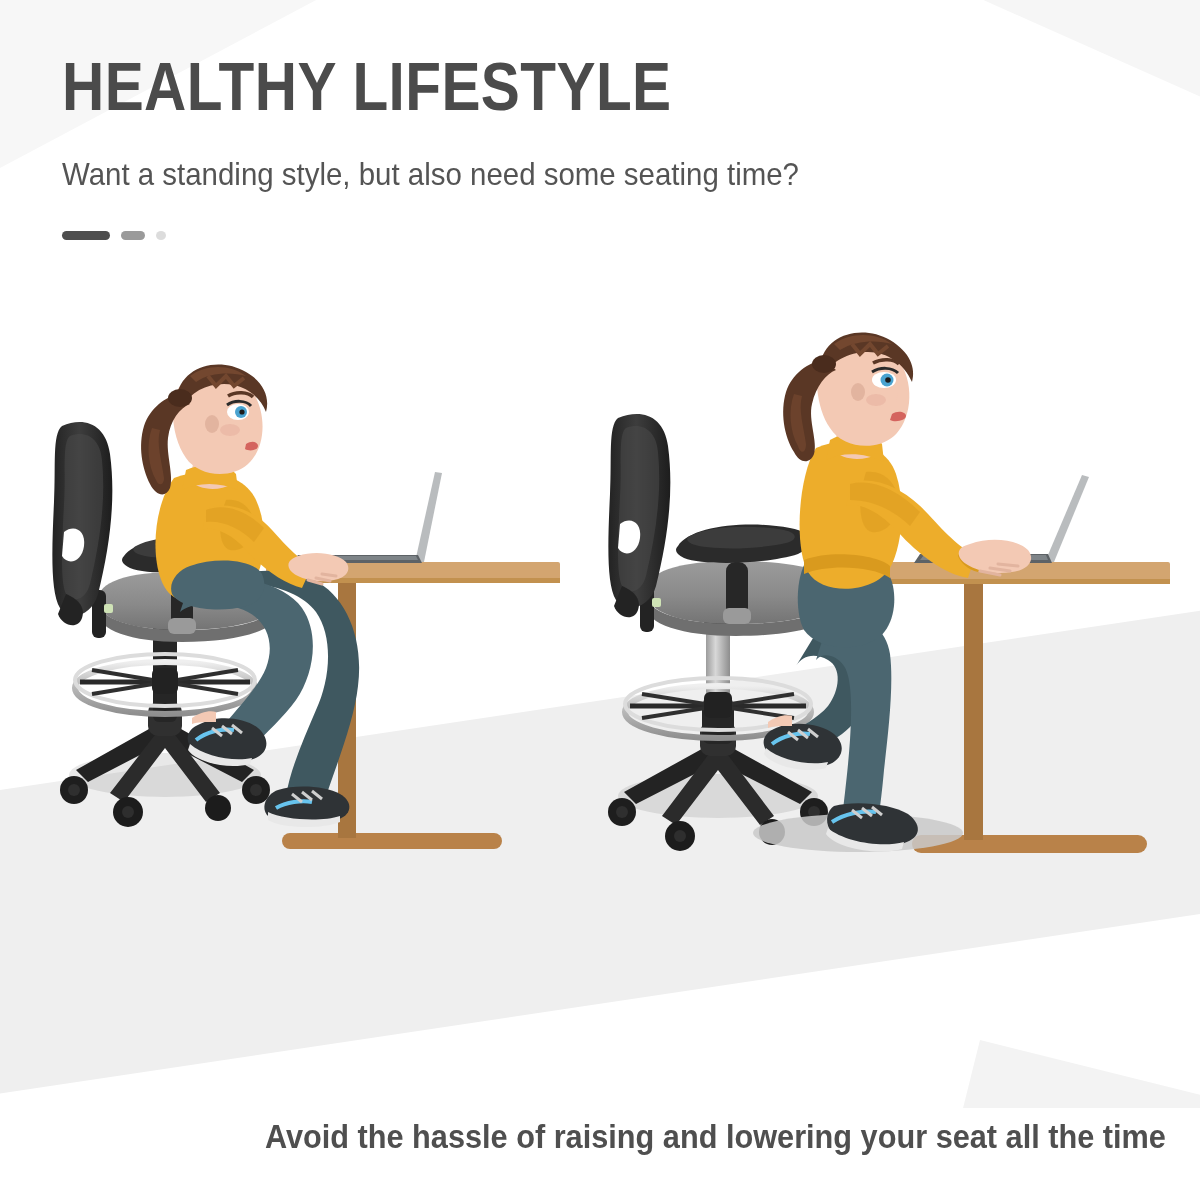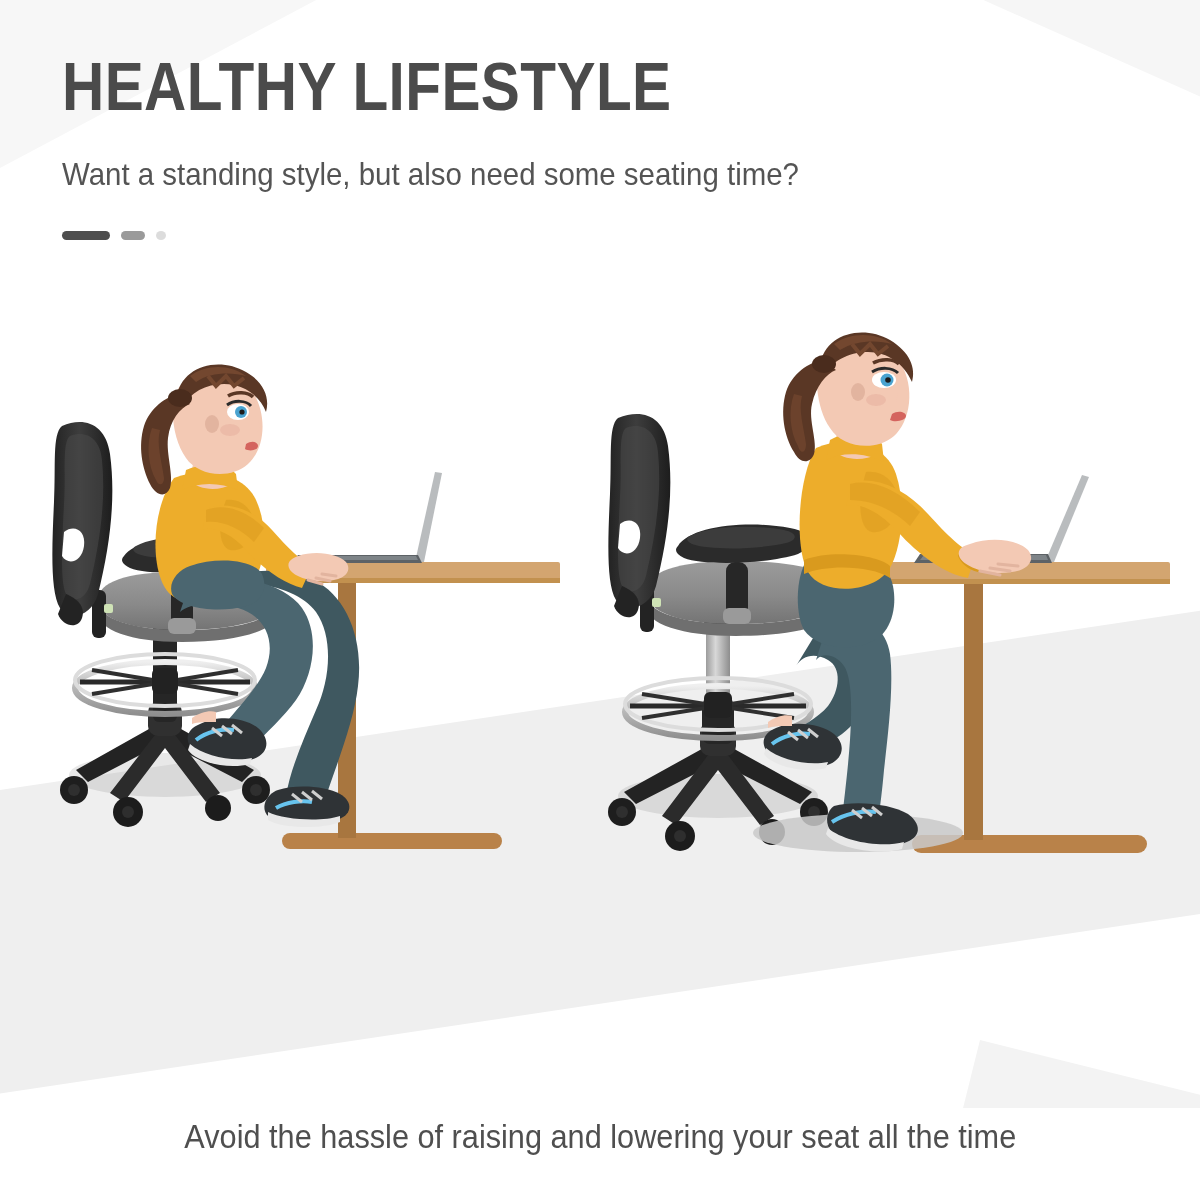--- a/index.html
+++ b/index.html
@@ -71,23 +71,23 @@
   .pager-dot.d2{width:10px;height:9px;background:#dcdcdc;border-radius:50%;}
 
   
   .scene{position:absolute;}
   #scene-sitting{left:40px;top:350px;width:520px;height:540px;}
   #scene-standing{left:590px;top:330px;width:580px;height:560px;}
   .scene svg{display:block;width:100%;height:100%;overflow:visible;}
 
   
   #footer-caption{
-    position:absolute;left:0;top:1118px;width:1200px;text-align:center;
+    position:absolute;left:0;top:1118px;width:1200px;text-align:right;
     font-family:"Liberation Sans", sans-serif;
-    font-weight:normal;
+    font-weight:bold;
     font-size:33px;
     color:#4f4f4f;
   }
   #footer-caption span{display:inline-block;transform:scaleX(0.93);}
 </style>
 </head>
 <body>
 
 <div id="stage">
 

